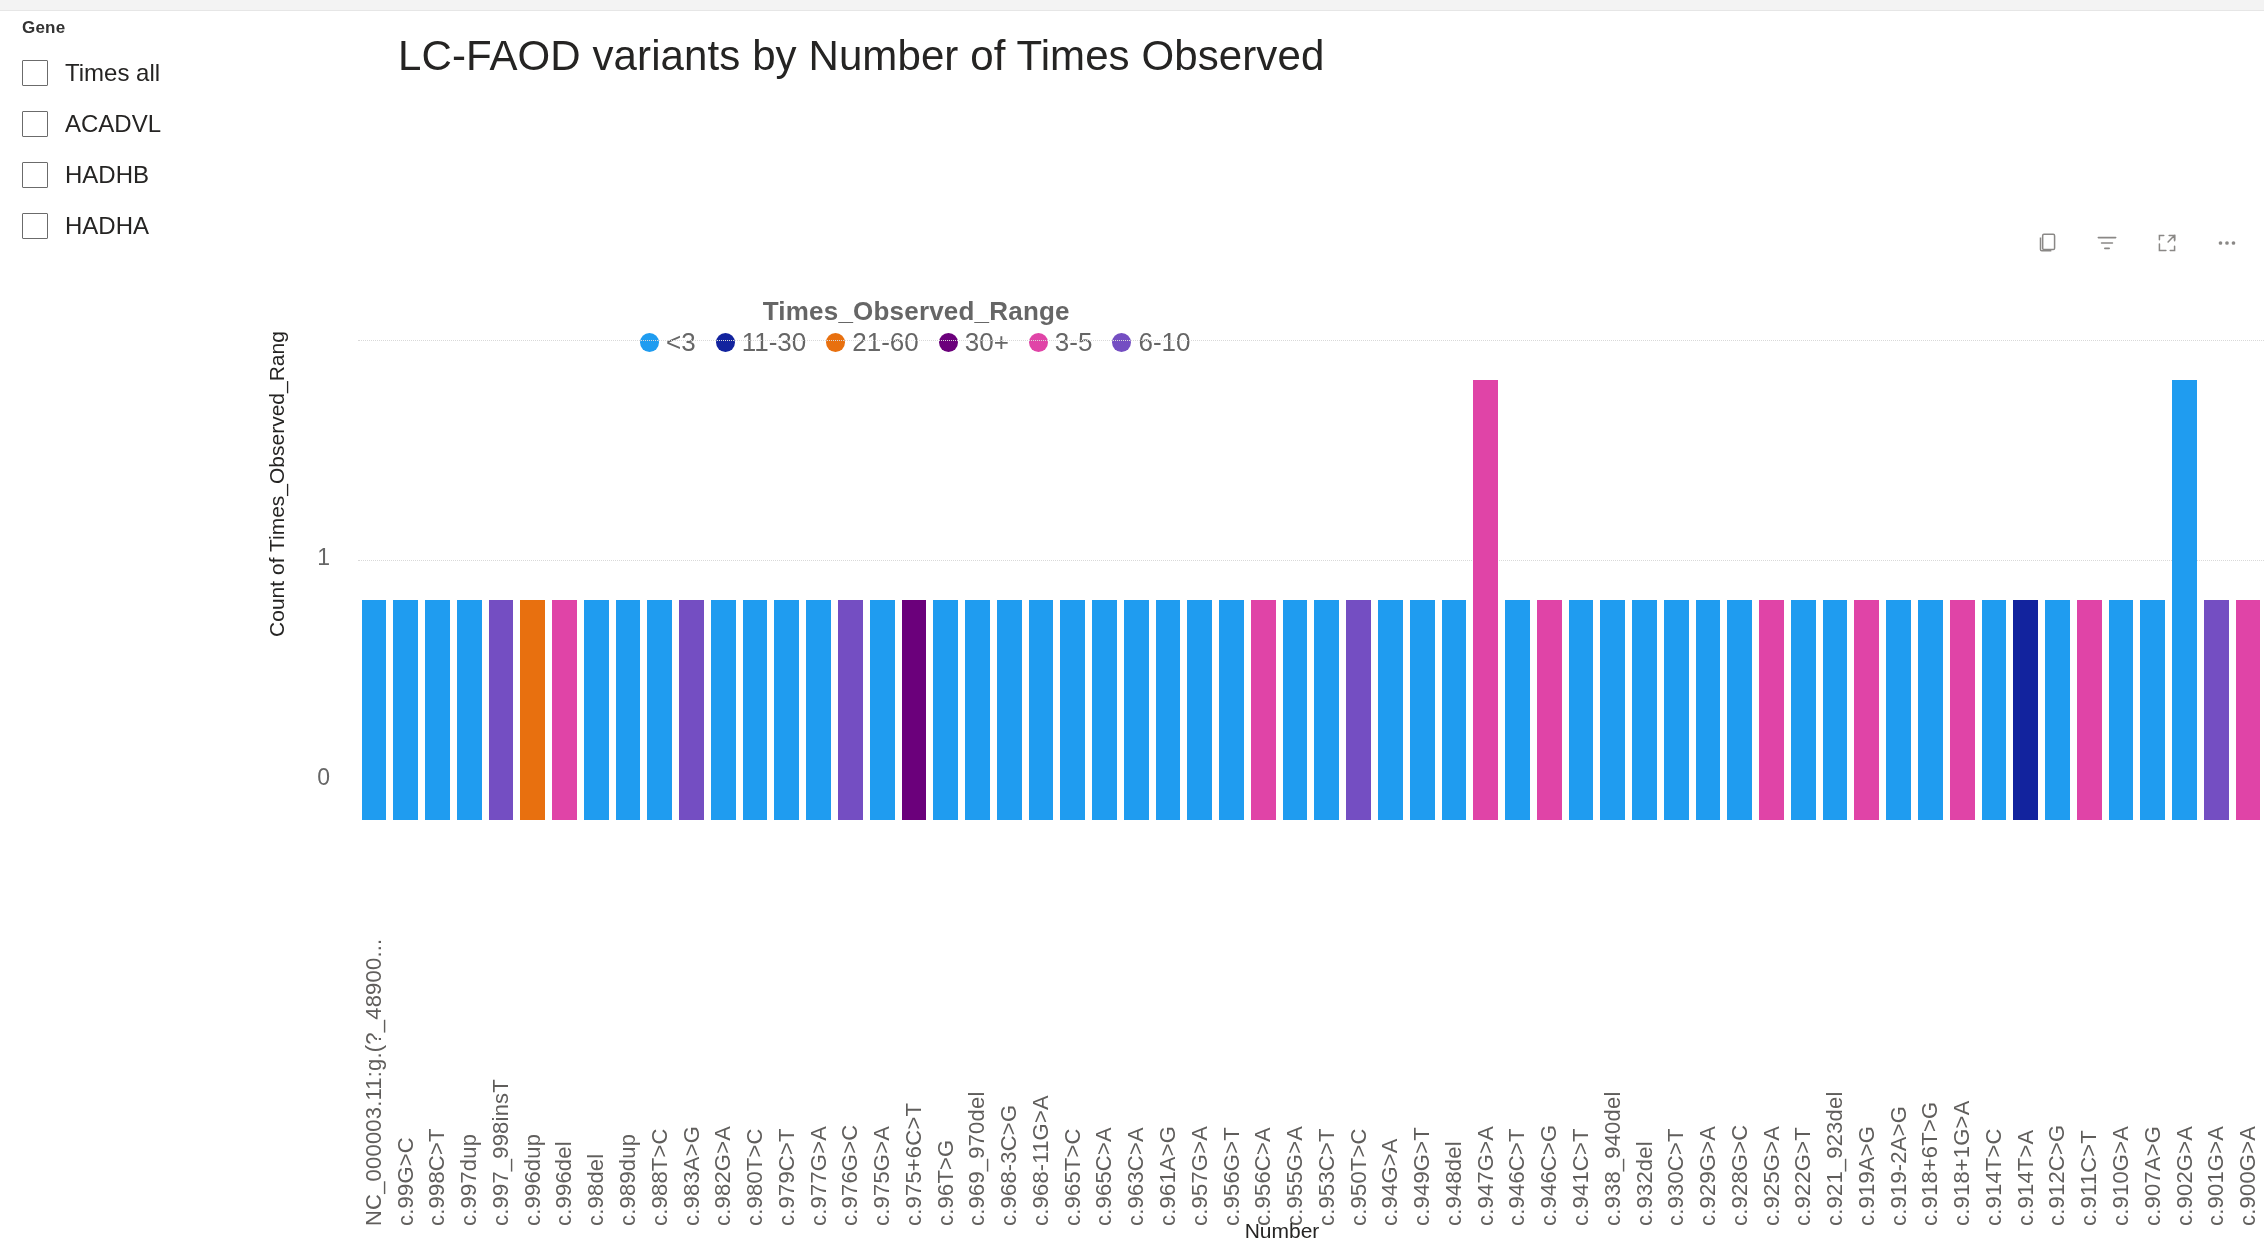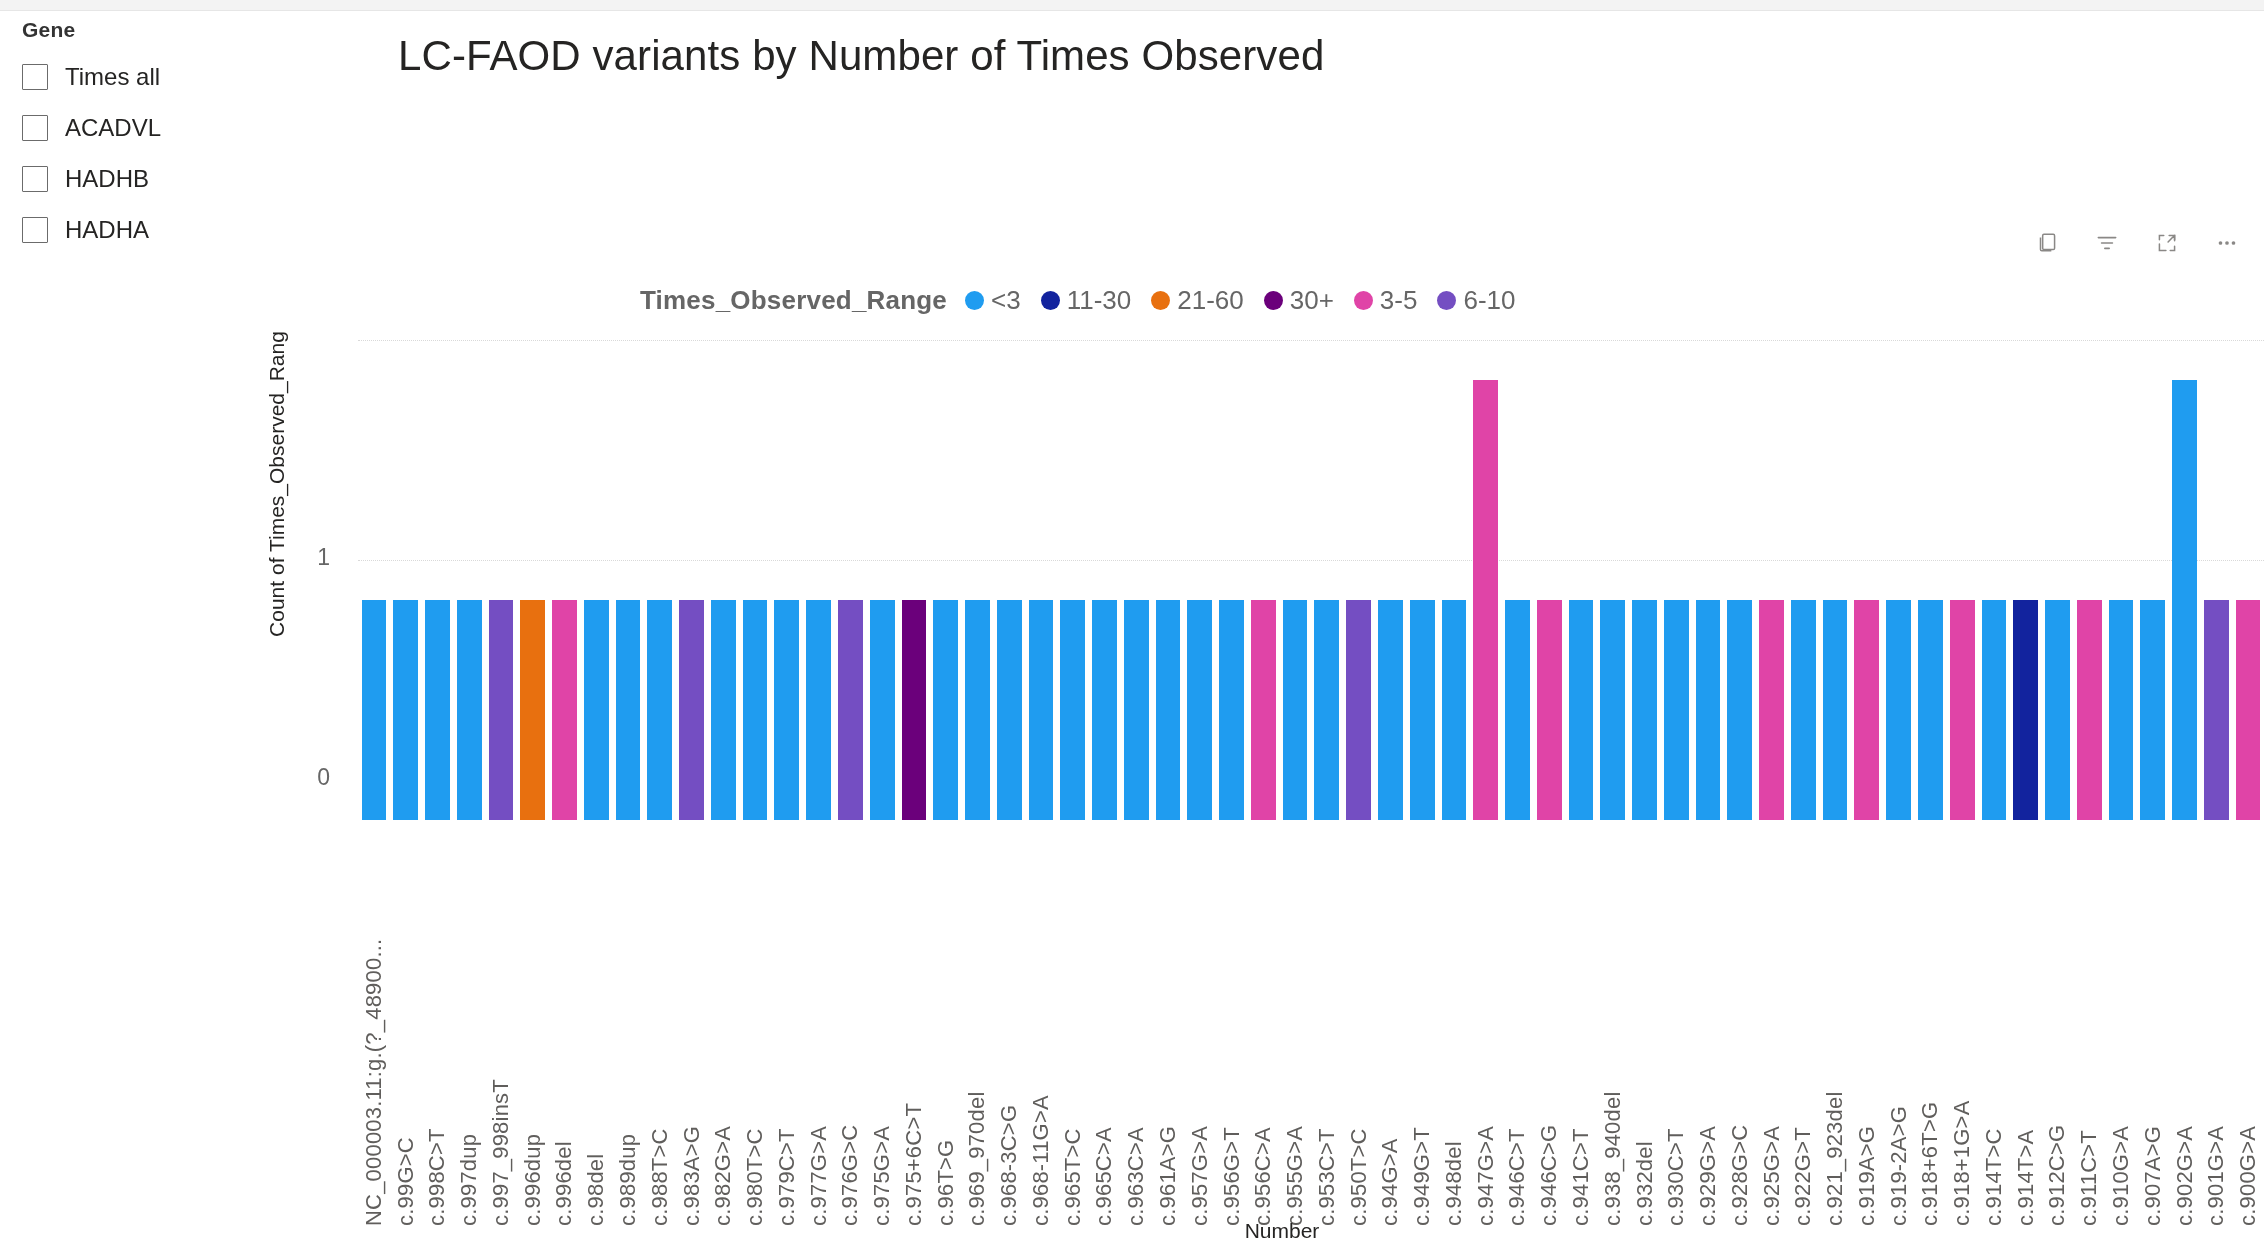--- a/index.html
+++ b/index.html
@@ -14,21 +14,21 @@
   
   #top-rule{
     position:absolute;left:0;top:0;width:2264px;height:10px;
     background:#f3f3f3;border-bottom:1px solid #e6e6e6;
   }
   
   #slicer{
     position:absolute;left:22px;top:18px;width:230px;
   }
   #slicer-title{
-    font-size:21px;color:#333333;font-weight:600;
+    font-size:17px;color:#333333;font-weight:600;
     letter-spacing:.2px;margin-bottom:9px;
   }
   .slicer-row{
     display:flex;align-items:center;height:51px;cursor:pointer;
   }
   .cbox{
     width:24px;height:24px;border:1.6px solid #6b6b6b;background:#fff;
     border-radius:1px;flex:0 0 auto;
   }
   .slicer-label{
@@ -49,22 +49,22 @@
     position:absolute;right:22px;top:218px;
     display:flex;align-items:center;gap:30px;
   }
   .tb-icon{
     width:30px;height:30px;display:flex;align-items:center;justify-content:center;
     cursor:pointer;color:#8a8886;
   }
   .tb-icon svg{display:block}
   
   #legend{
-    position:absolute;left:340px;top:275px;
-    display:flex;align-items:center;white-space:nowrap;
+    position:absolute;left:340px;top:286px;
+    display:flex;align-items:center;white-space:nowrap;flex-direction:column;
   }
   #legend-title{
     font-size:26px;font-weight:700;color:#666666;margin-right:18px;
     letter-spacing:.2px;
   }
   .legend-item{display:flex;align-items:center;margin-right:20px;cursor:pointer;}
   .legend-dot{
     width:19px;height:19px;border-radius:50%;margin-right:7px;flex:0 0 auto;
   }
   .legend-label{font-size:26px;color:#666666;}

